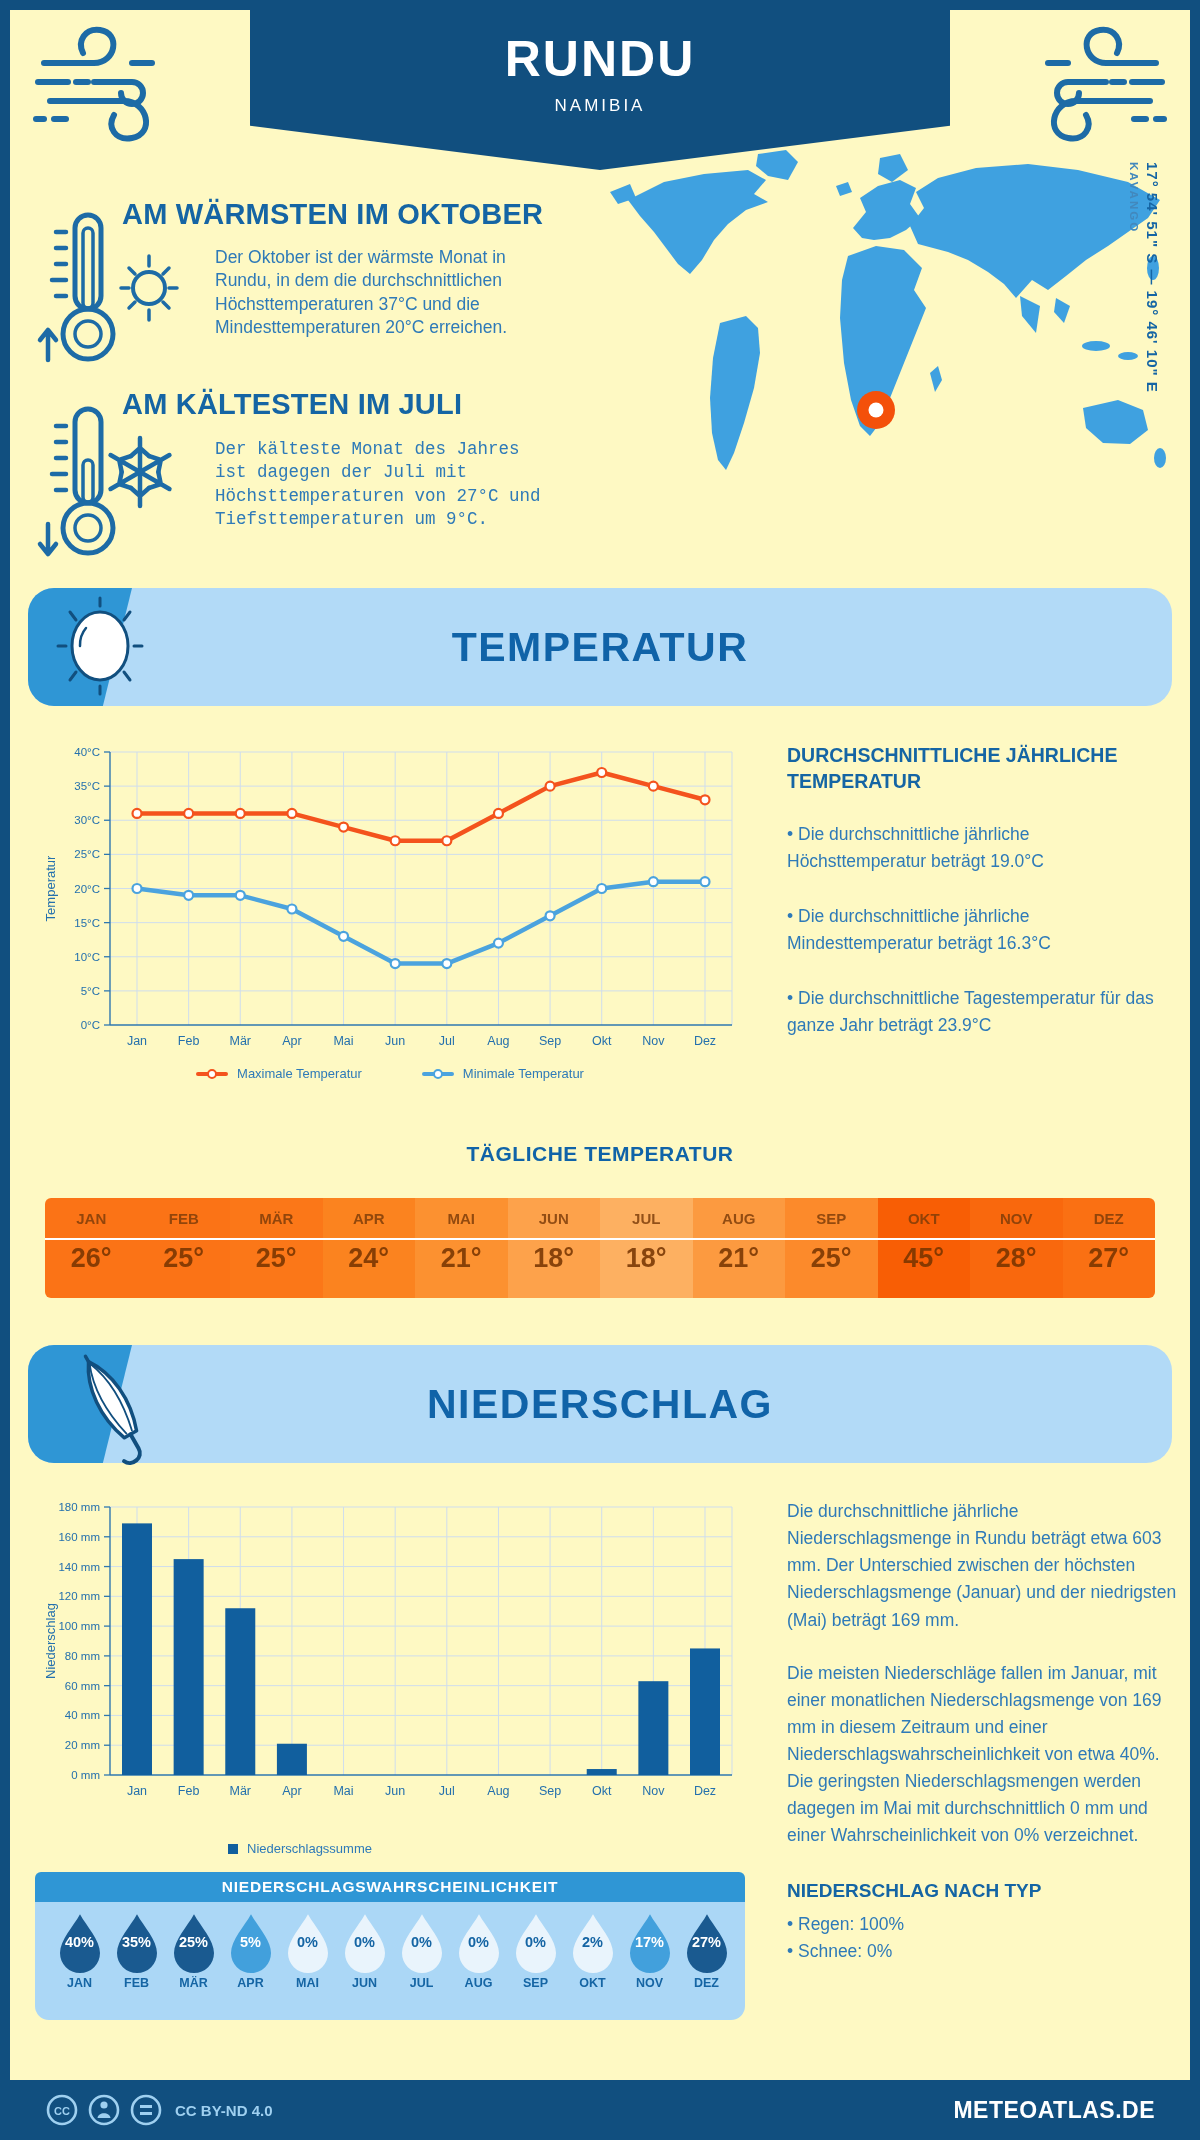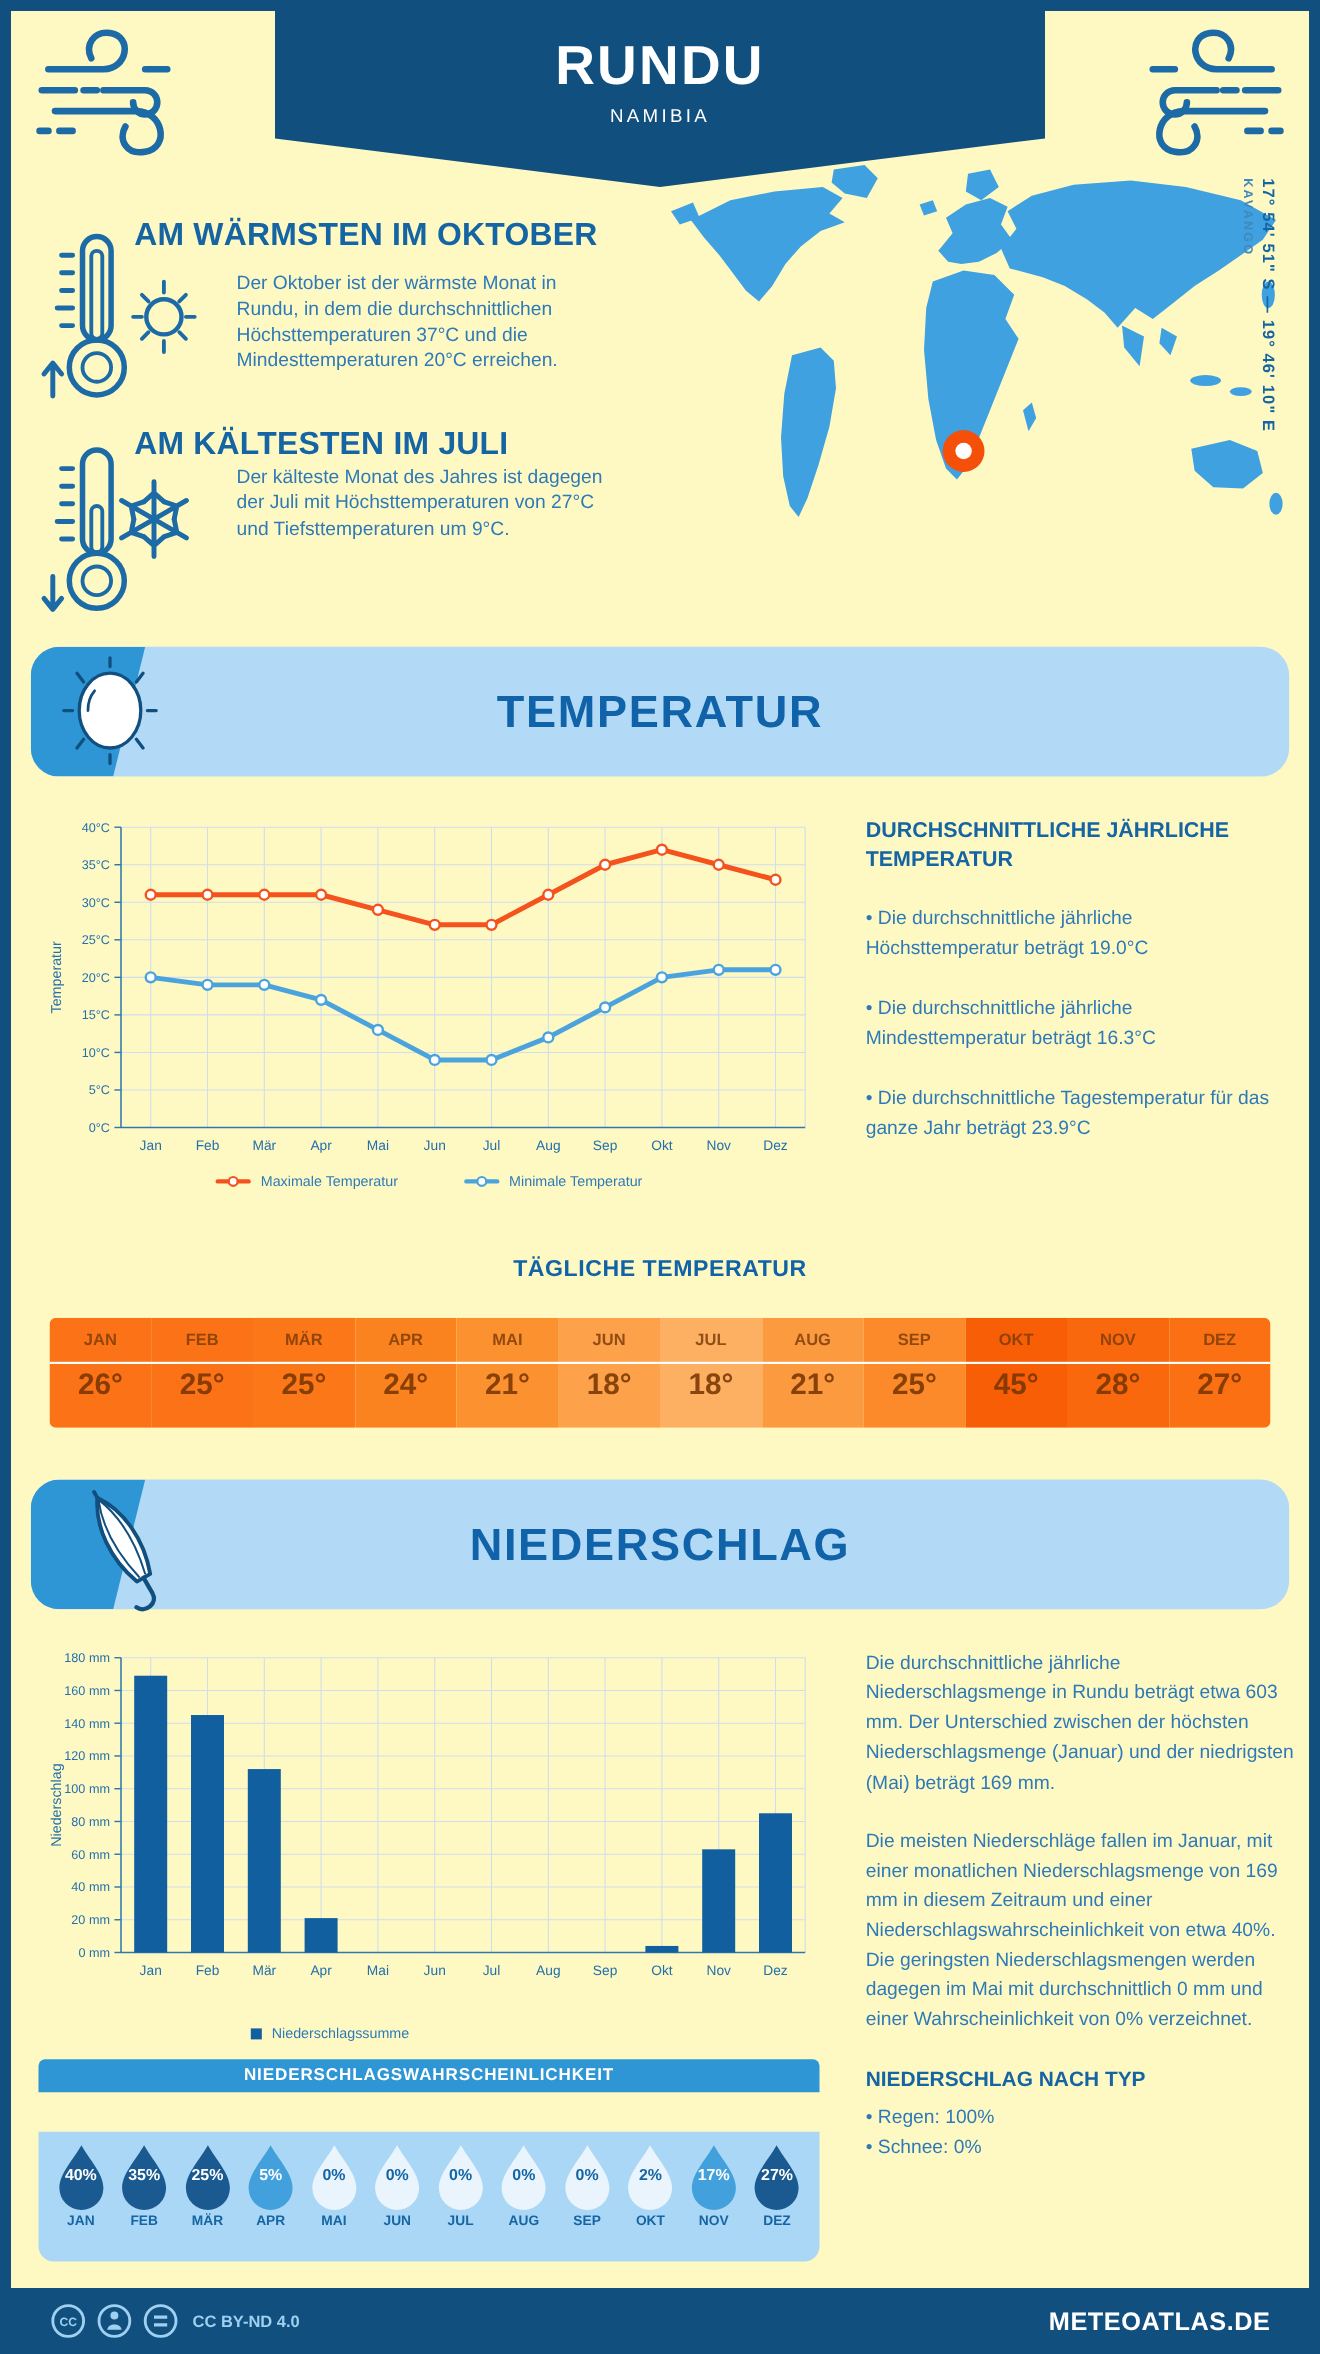--- a/index.html
+++ b/index.html
@@ -46,21 +46,21 @@
   .lg-item{display:flex;align-items:center;gap:9px;color:#2e7ab8;font-size:13px;}
   .lg-line{position:relative;width:32px;height:4px;border-radius:2px;}
   .lg-dot{position:absolute;left:11px;top:-3px;width:6px;height:6px;border-radius:50%;
           background:#fff;border:2px solid #000;}
   .lg-sq{width:10px;height:10px;}
   
   .prob-band{left:35px;top:1872px;width:710px;}
   .pb-title{height:30px;line-height:30px;background:#2f96d5;color:#fff;text-align:center;
             font-weight:bold;font-size:15.5px;letter-spacing:.8px;border-radius:6px 6px 0 0;}
   .pb-body{height:118px;background:#abd7f6;border-radius:0 0 14px 14px;display:flex;
-           justify-content:space-between;padding:10px 10px 0 10px;box-sizing:border-box;margin-top:36px;}
+           justify-content:flex-end;padding:10px 10px 0 10px;box-sizing:border-box;}
   .dropcell{width:57px;text-align:center;}
   .dropwrap{position:relative;width:46px;height:60px;margin:0 auto;}
   .dropwrap svg{position:absolute;left:0;top:0;}
   .pct{position:absolute;left:0;top:22px;width:100%;text-align:center;font-weight:bold;font-size:14.5px;}
   .drop-month{margin-top:4px;font-size:12.5px;font-weight:bold;color:#1565a4;}
   
   .footer{left:0;top:2080px;width:1200px;height:60px;background:#114f7f;display:flex;
           align-items:center;padding:0 45px;box-sizing:border-box;}
   .footer .lic{color:#9fd0f0;font-weight:bold;font-size:15px;margin-left:12px;}
   .footer .brand{margin-left:auto;color:#fff;font-weight:bold;font-size:23px;letter-spacing:.5px;}
@@ -154,21 +154,21 @@
         <g transform="rotate(60 40 40)">
             <path d="M40 6 V74 M40 16 L31 24 M40 16 L49 24 M40 64 L31 56 M40 64 L49 56"></path>
           </g>
         <g transform="rotate(120 40 40)">
             <path d="M40 6 V74 M40 16 L31 24 M40 16 L49 24 M40 64 L31 56 M40 64 L49 56"></path>
           </g>
       </g>
     </svg>
   </div>
   <div class="abs sec-title" style="left:122px;top:388px;">AM KÄLTESTEN IM JULI</div>
-  <div class="abs body-text" style="left:215px;top:422px;width:340px;">Der kälteste Monat des Jahres ist dagegen der Juli mit Höchsttemperaturen von 27°C und Tiefsttemperaturen um 9°C.</div>
+  <div class="abs body-text" style="left:215px;top:438px;width:340px;font-family:Liberation Mono, monospace;">Der kälteste Monat des Jahres ist dagegen der Juli mit Höchsttemperaturen von 27°C und Tiefsttemperaturen um 9°C.</div>
 
   <div class="abs" style="left:608px;top:148px;">
     <svg width="580" height="424" viewBox="0 0 580 424">
       <g class="map-shape">
         <path d="M2 44 L22 36 L28 50 L10 56 Z"></path>
         <path d="M20 52 L56 34 L96 26 L140 22 L158 32 L146 46 L160 54 L138 62 L120 76 L106 92 L94 112 L82 126 L70 116 L58 100 L46 84 L32 68 Z"></path>
         <path d="M150 6 L178 2 L190 14 L180 32 L160 28 L148 18 Z"></path>
         <path d="M112 175 L138 168 L150 180 L152 205 L146 240 L136 275 L126 305 L118 322 L110 312 L104 285 L102 250 L105 210 Z"></path>
         <path d="M272 10 L292 6 L300 22 L284 34 L270 26 Z"></path>
         <path d="M228 38 L240 34 L244 44 L232 48 Z"></path>

